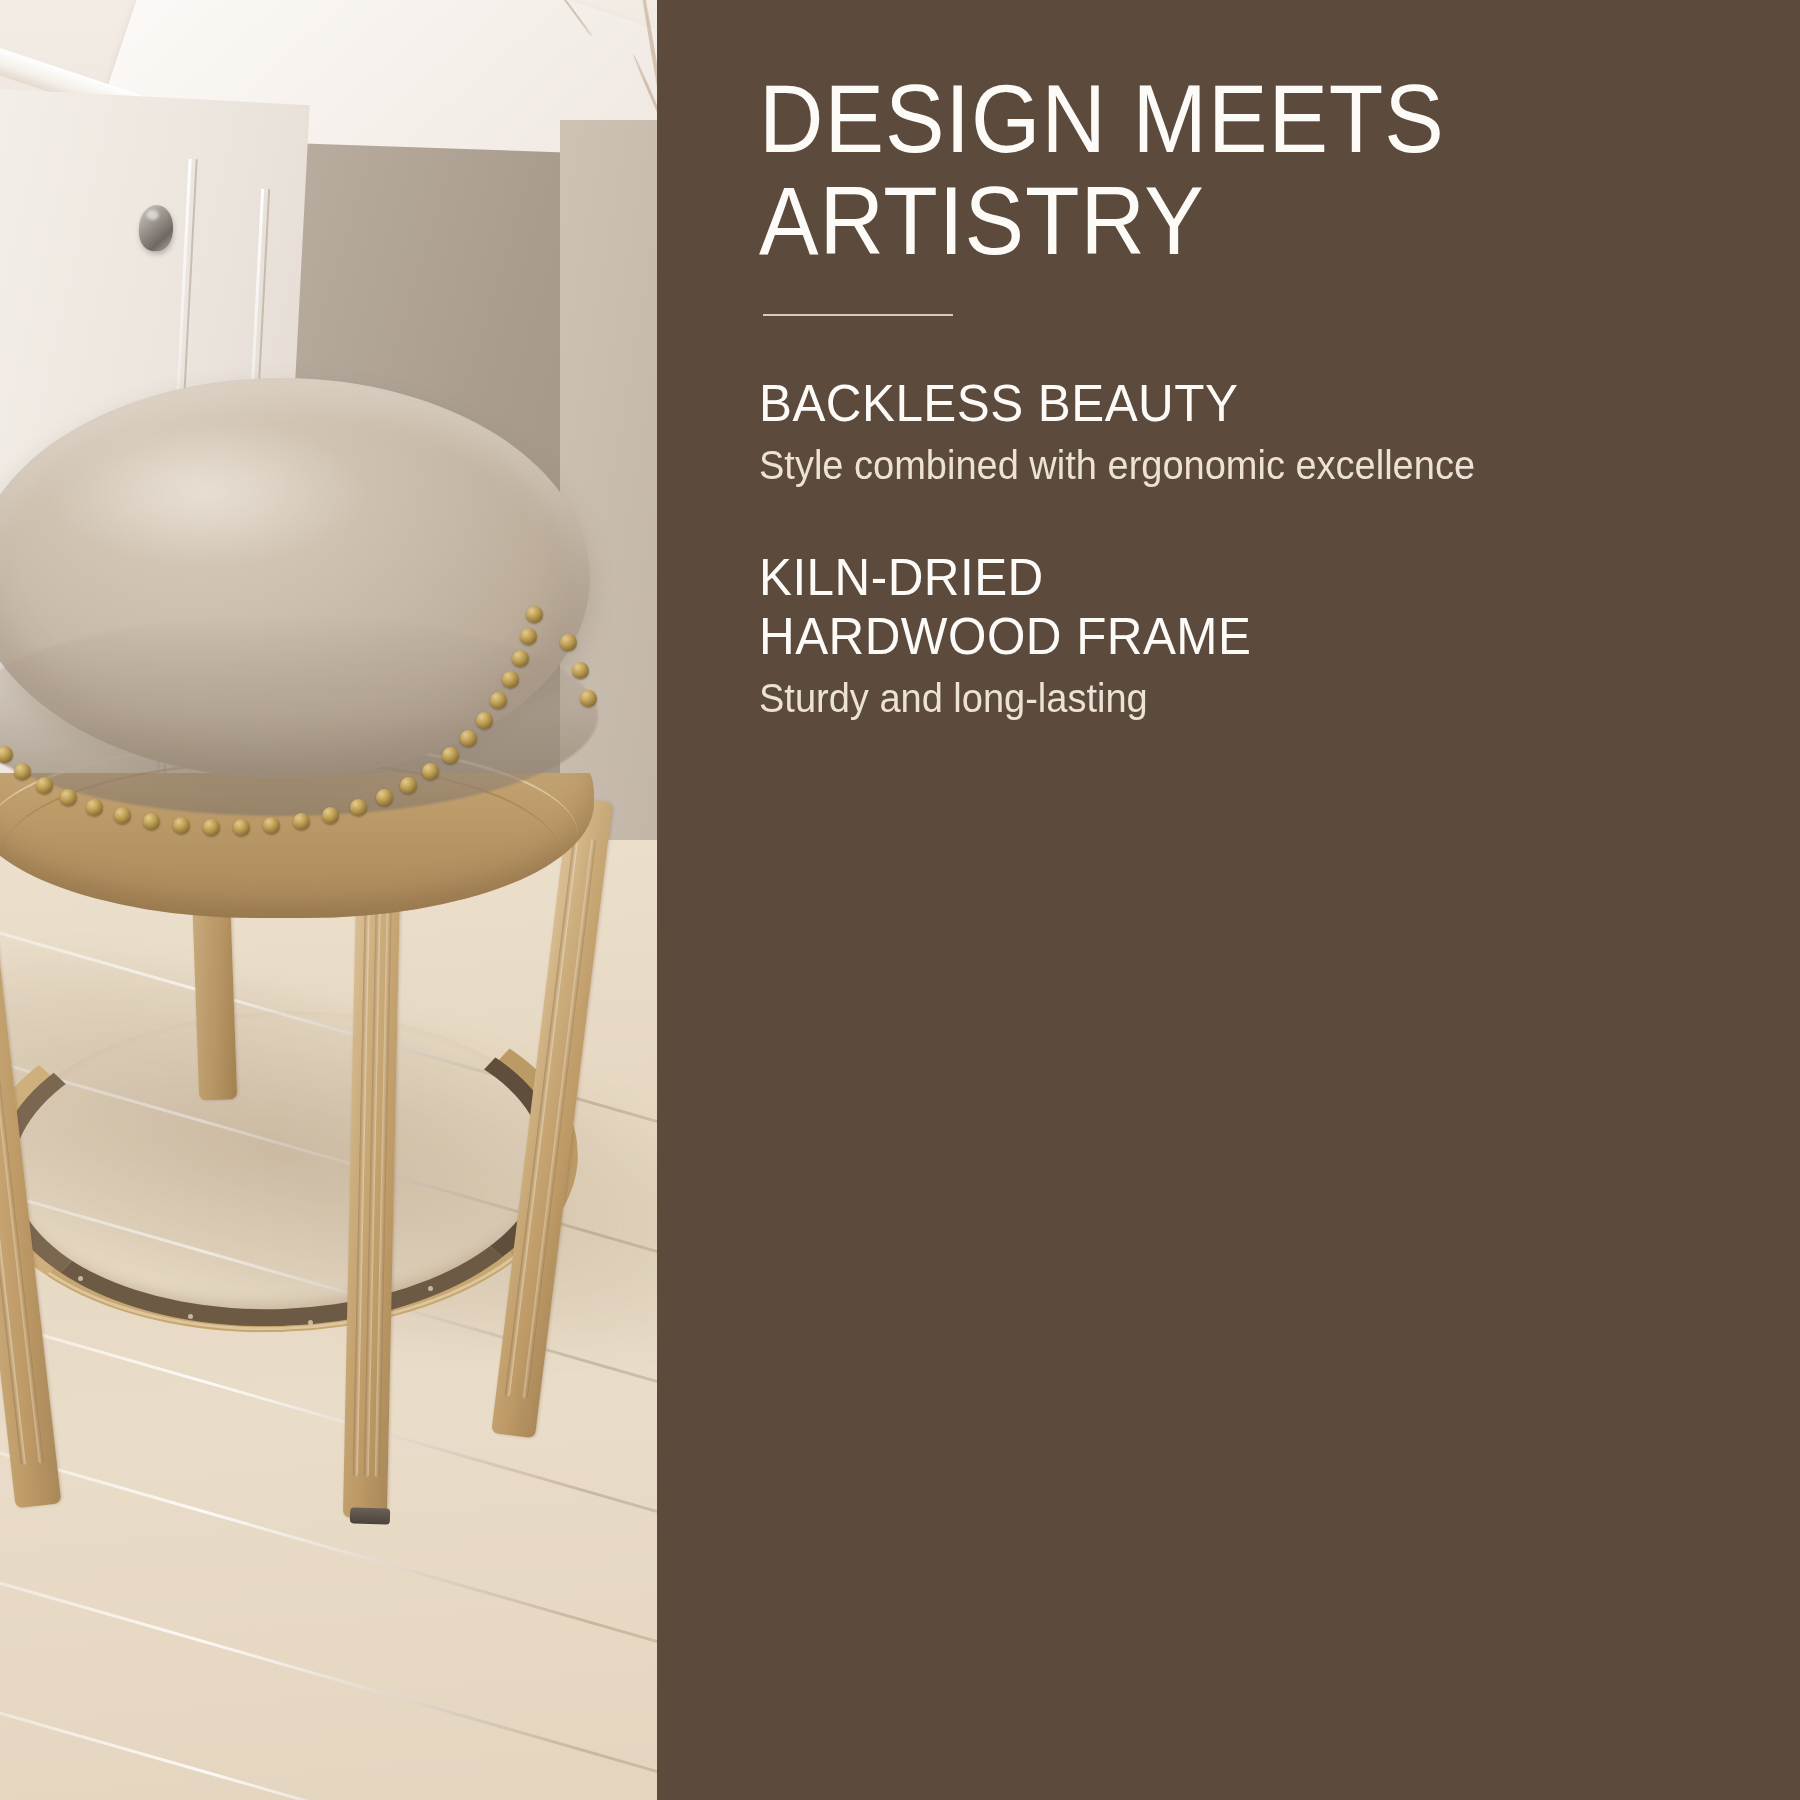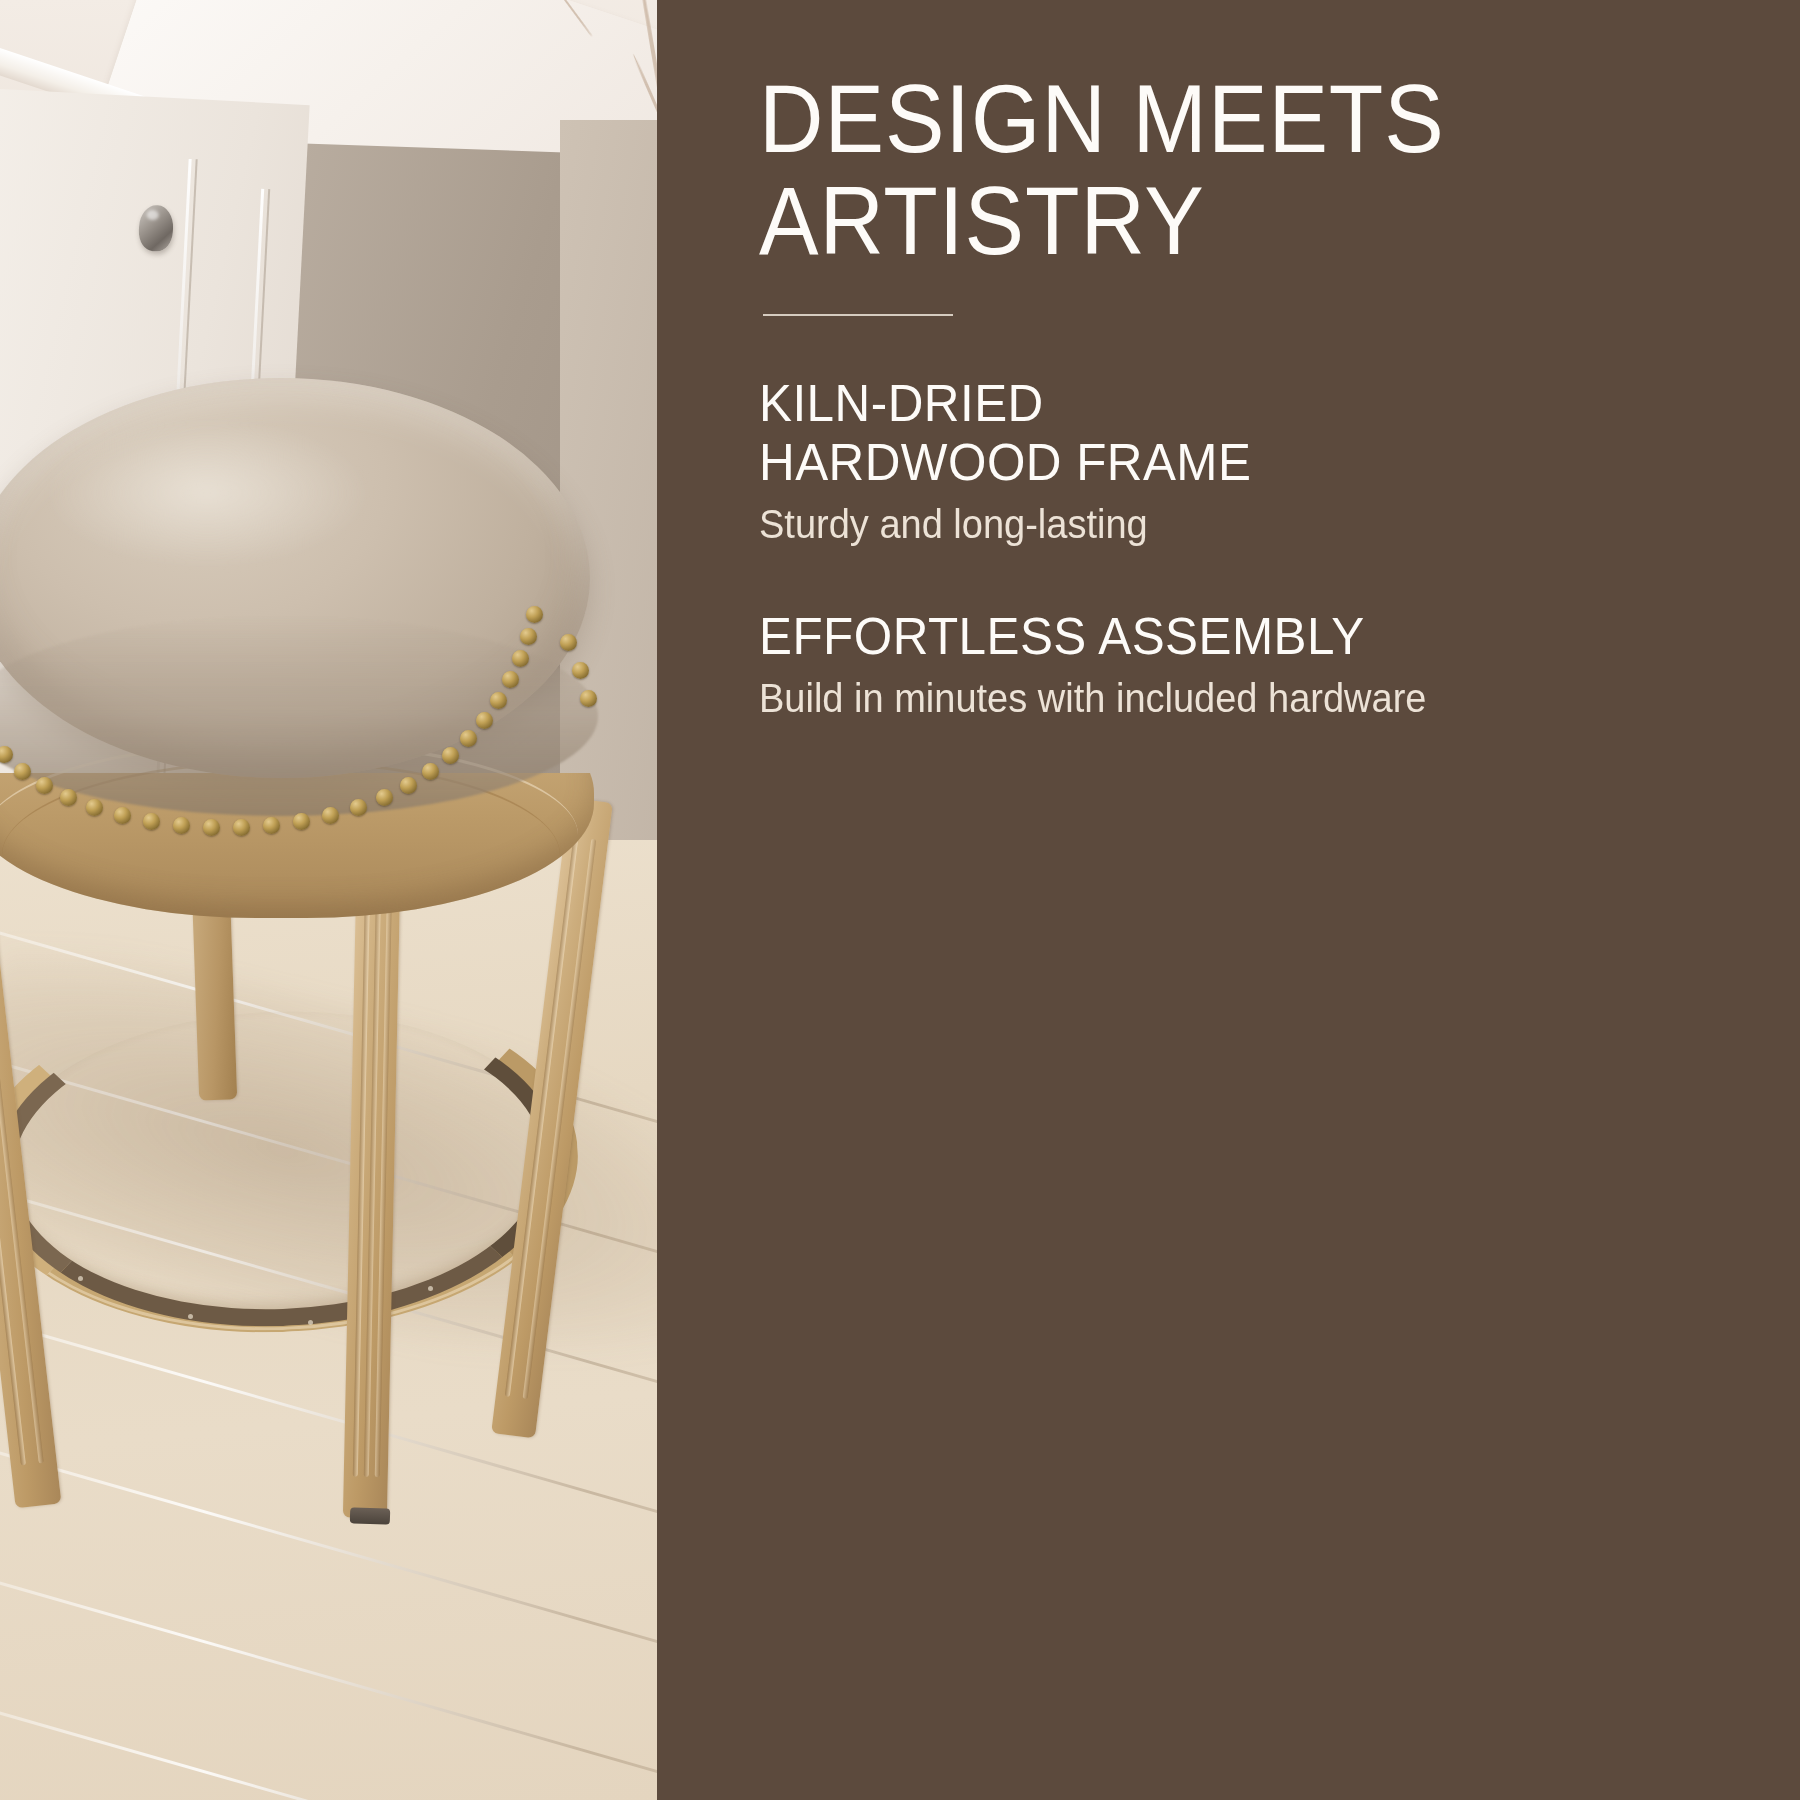--- a/index.html
+++ b/index.html
@@ -384,30 +384,30 @@
 
   <div class="copy-pane">
 
     <h1 class="headline">DESIGN MEETS
 ARTISTRY</h1>
 
     <div class="divider"></div>
 
     <div class="feature-list">
 
+      <div class="feature">
+        <div class="feature-title">BACKLESS BEAUTY</div>
+        <div class="feature-desc">Style combined with ergonomic excellence</div>
+      </div>
 
 
       <div class="feature">
         <div class="feature-title">KILN-DRIED
 HARDWOOD FRAME</div>
         <div class="feature-desc">Sturdy and long-lasting</div>
       </div>
 
 
-      <div class="feature">
-        <div class="feature-title">EFFORTLESS ASSEMBLY</div>
-        <div class="feature-desc">Build in minutes with included hardware</div>
-      </div>
 
     </div>
   </div>
 
 </div>
 
 </body></html>

